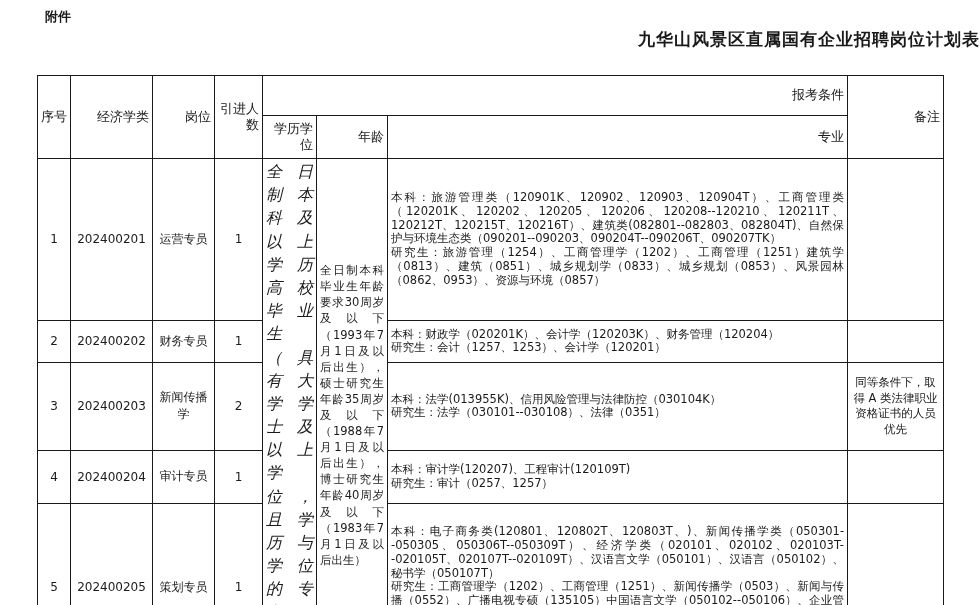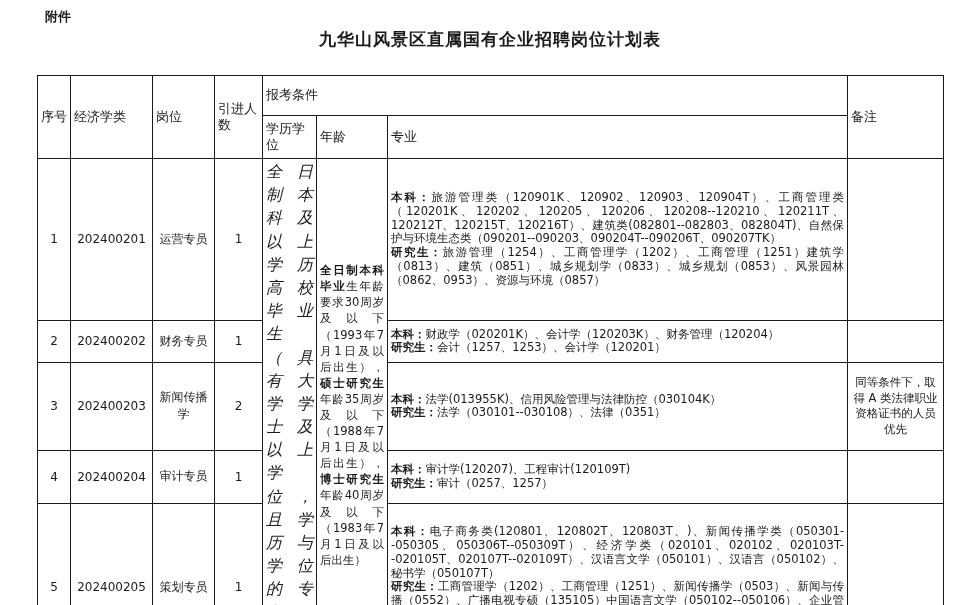--- a/index.html
+++ b/index.html
@@ -4,50 +4,50 @@
 <style>
   html,body{margin:0;padding:0;}
   body{
     width:980px;height:605px;background:#ffffff;position:relative;overflow:hidden;
     font-family:"DejaVu Sans","Liberation Sans",sans-serif;color:#1a1a1a;
   }
   .attachment{
     position:absolute;left:45px;top:8px;font-size:13px;font-weight:bold;
   }
   .doc-title{
-    position:absolute;left:0;top:28px;width:980px;text-align:center;
+    position:absolute;left:0;top:28px;width:980px;text-align:right;
     font-size:17px;font-weight:bold;letter-spacing:1px;
   }
   table.main{
     position:absolute;left:37px;top:75px;width:906px;
     border-collapse:collapse;table-layout:fixed;
   }
   table.main td,table.main th{
     border:1px solid #1a1a1a;padding:1px 3px;vertical-align:middle;
     font-weight:normal;overflow:hidden;
   }
-  .hdr{font-size:13px;text-align:left;line-height:1.25;}
+  .hdr{font-size:13px;text-align:right;line-height:1.25;}
   .cell-center{font-size:12px;text-align:center;}
   .c-edu{
     font-size:16px;line-height:1.45;text-align:justify;text-justify:inter-character;
     padding:2px 5px;vertical-align:middle;font-style:italic;
   }
   .c-age{
     font-size:11.5px;line-height:1.4;text-align:justify;text-justify:inter-character;
     padding:2px 4px;vertical-align:top;border-radius:11px;
   }
   .c-major{
     font-size:11.5px;line-height:13.8px;text-align:justify;text-justify:inter-character;
     padding:2px 5px;vertical-align:middle;
   }
   .c-major p{margin:0;}
   .c-remark{
     font-size:11.5px;line-height:1.35;text-align:center;padding:2px 4px;vertical-align:middle;
   }
-  .b{font-weight:bold;}
+  .b{font-weight:normal;}
   .r-h1{height:40px;}
   .r-h2{height:43px;margin-top:8px;}
   .r-1{height:122px;}
   .r-2{height:32px;}
   .r-3{height:66px;}
   .r-4{height:40px;}
   .r-5{height:125px;}
   .r-total{height:35px;}
   .page-number{
     position:absolute;left:0;top:582px;width:960px;text-align:center;

